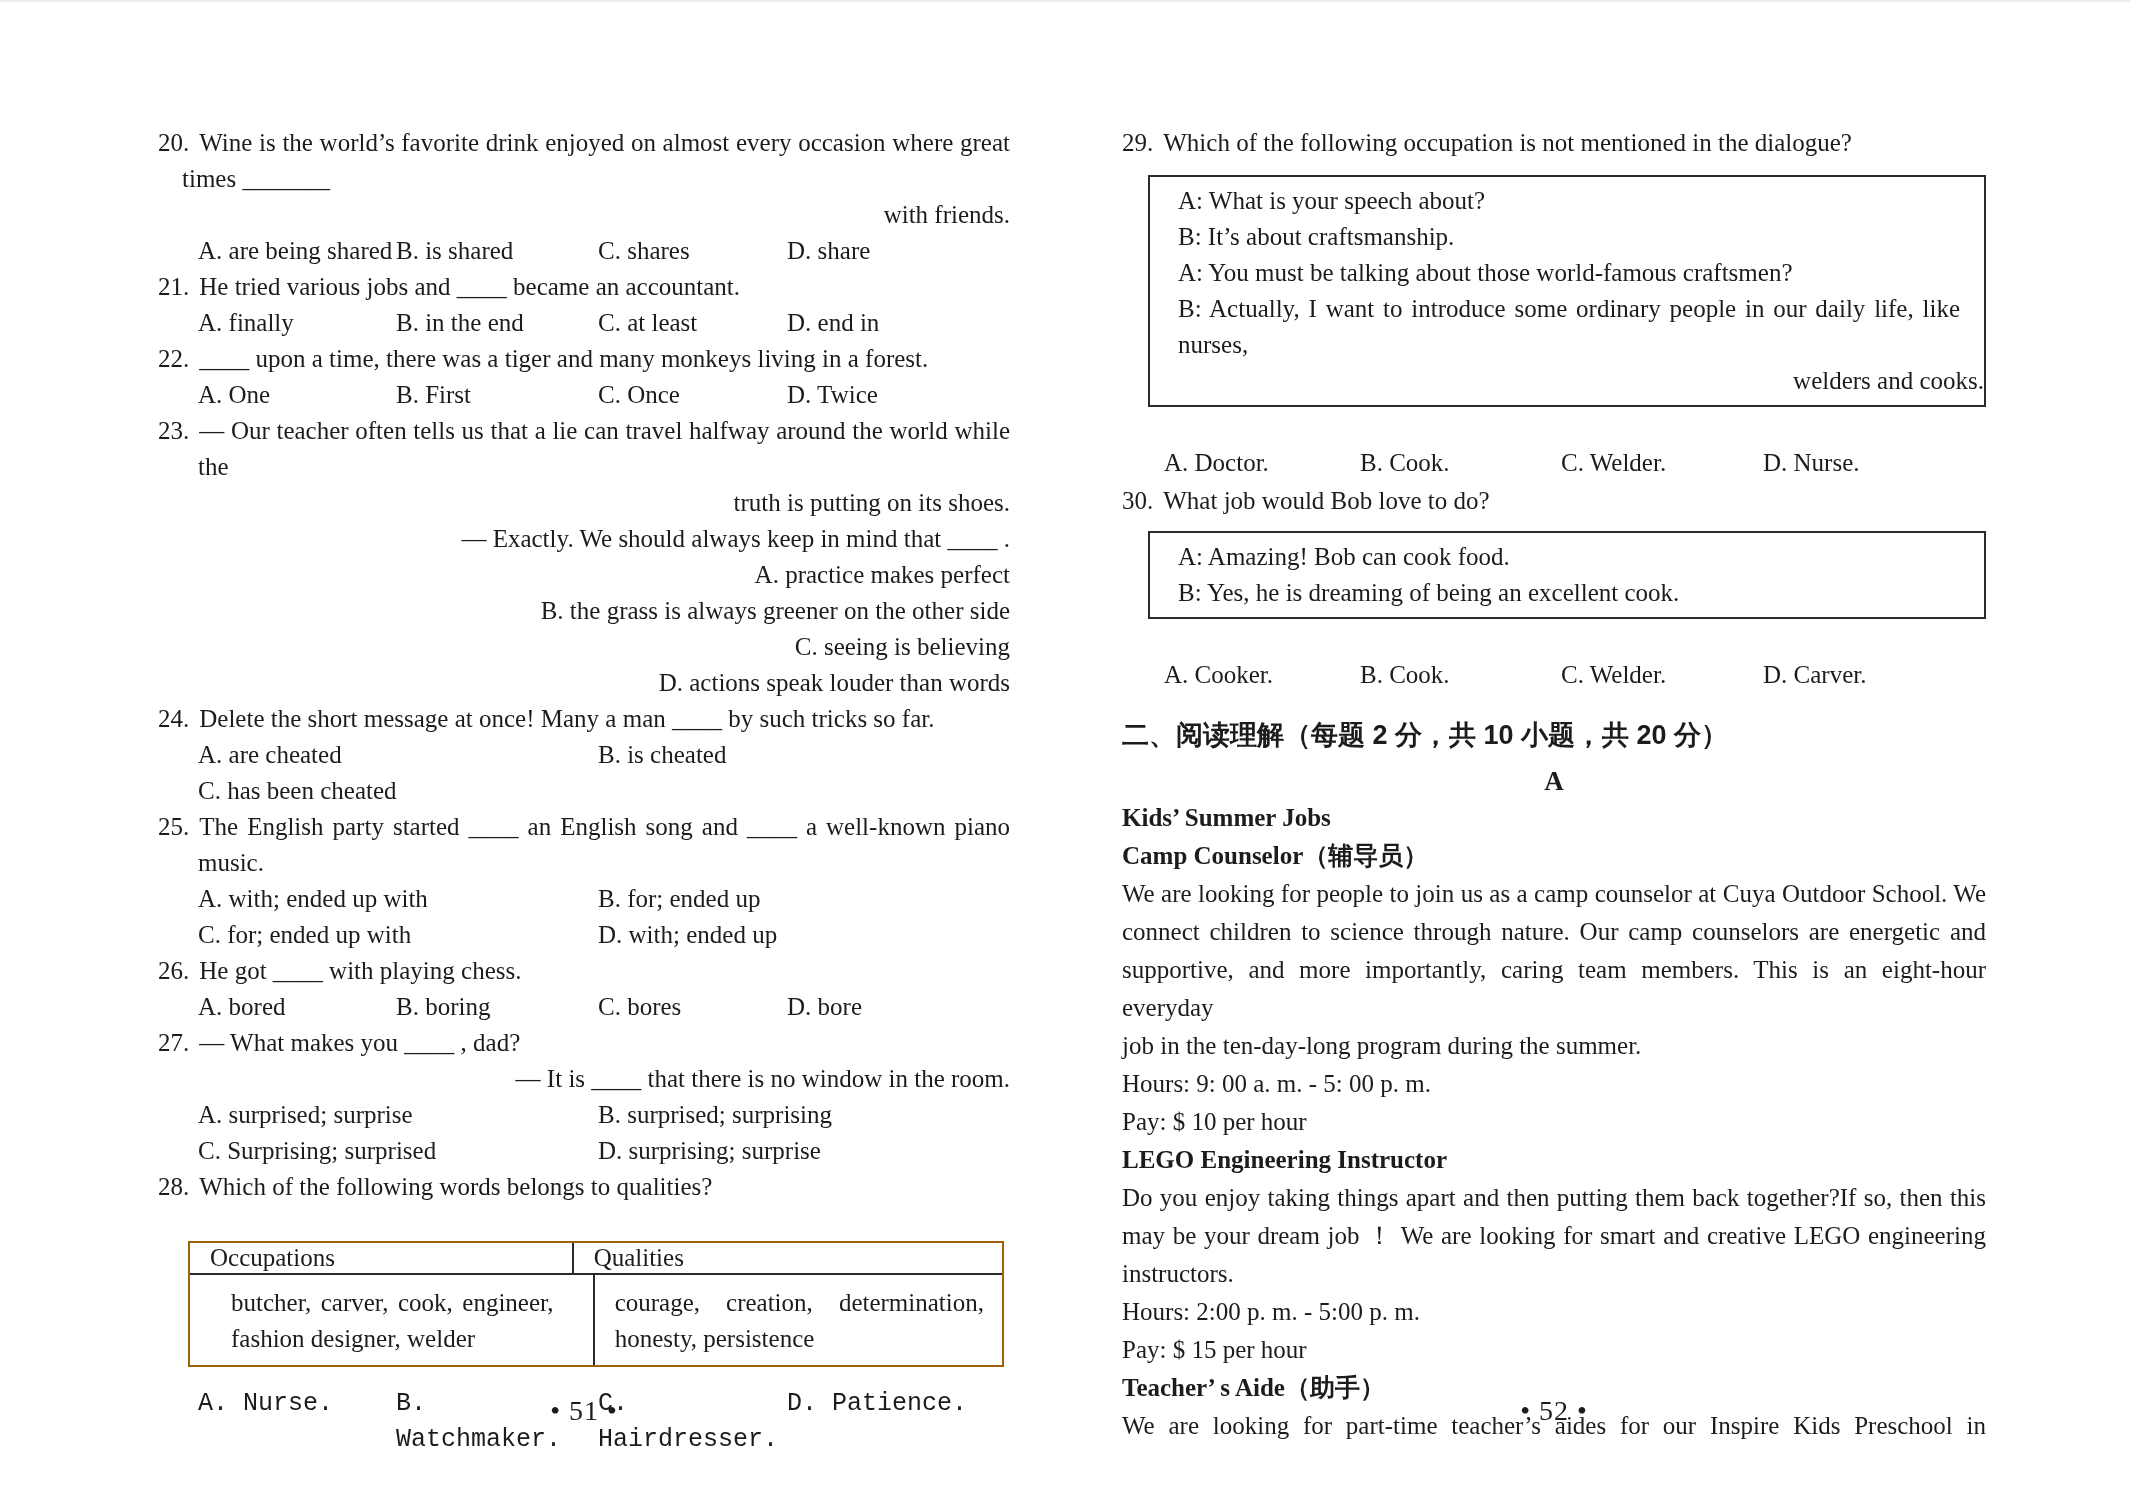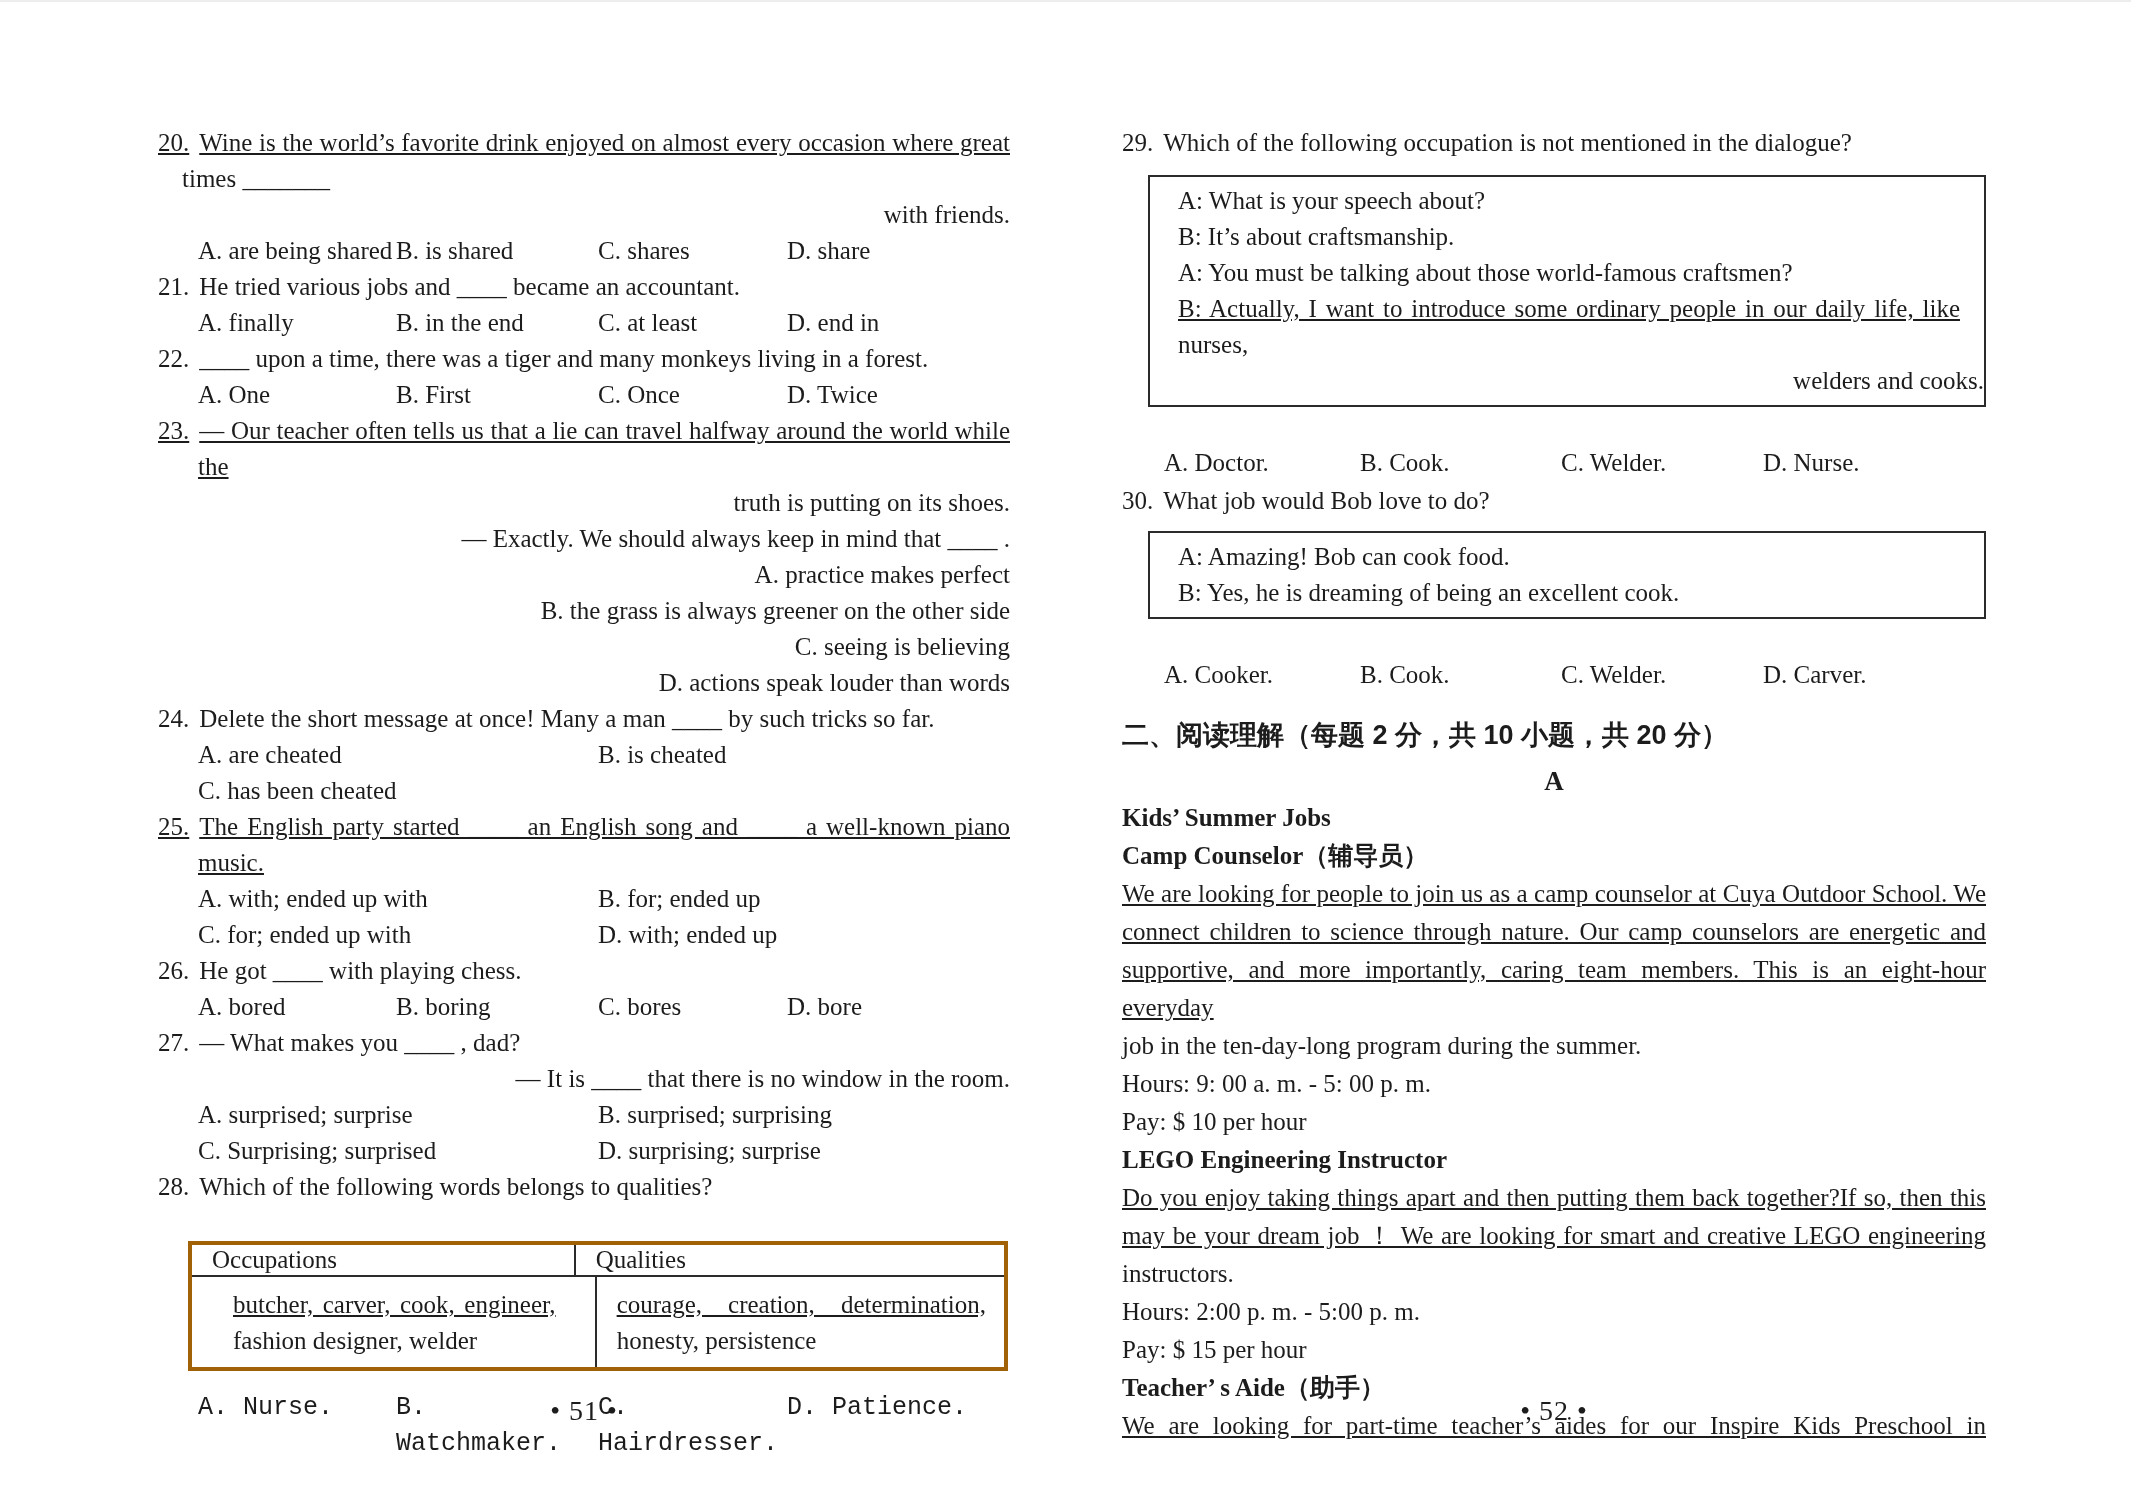--- a/index.html
+++ b/index.html
@@ -9,29 +9,29 @@
     font-family:"Liberation Serif","DejaVu Serif",serif;
   }
   .top-hairline { position:absolute; top:0; left:0; width:2131px; height:2px; background:#ededed; }
   .col { position:absolute; font-size:25px; }
   .col-left  { left:158px;  top:125px; width:852px; }
   .col-right { left:1122px; top:125px; width:864px; }
   .ln  { line-height:36px; min-height:36px; }
   .rln { line-height:38px; min-height:38px; }
   .q { padding-left:40px; text-indent:-40px; }
   .qnum { margin-right:10px; }
-  .jl { text-align:justify; text-align-last:justify;text-decoration:underline; }
+  .jl { text-align:justify; text-align-last:justify; }
   .ind    { padding-left:40px;text-align:right; }
   .ind-sm { padding-left:24px; }
   .opt4  { display:grid; grid-template-columns:198px 202px 189px auto; padding-left:40px; }
   .opt2  { display:grid; grid-template-columns:400px auto; padding-left:40px; }
   .opt4r { display:grid; grid-template-columns:196px 201px 202px auto; padding-left:42px; }
   .dialogue-box { border:2px solid #2b2b2b; margin:14px 0 0 26px; width:806px; padding:6px 0 6px 28px; }
   .dlg-ind { padding-left:30px;text-align:right; }
-  .t28 { margin:36px 0 0 30px; width:812px; border:4px solid #a16207; }
+  .t28 { margin:36px 0 0 30px; width:812px; border:2px solid #a16207; }
   .t28-row { display:grid; grid-template-columns:47% 53%; }
   .t28-head { border-bottom:2px solid #2b2b2b; }
   .t28-head > div { line-height:30px; min-height:30px; padding-left:20px; }
   .t28-body > div { padding:10px 18px 8px 20px;margin-left:21px; }
   .t28-row > div + div { border-left:2px solid #2b2b2b; }
   .mt2  { margin-top:2px; }  .mt8  { margin-top:8px; }
   .mt12 { margin-top:12px; } .mt22 { margin-top:38px; }
   .mt24 { margin-top:19px;font-family:Liberation Mono, monospace; }
   .section-cjk {
     font-family:"Liberation Sans","DejaVu Sans",sans-serif;

